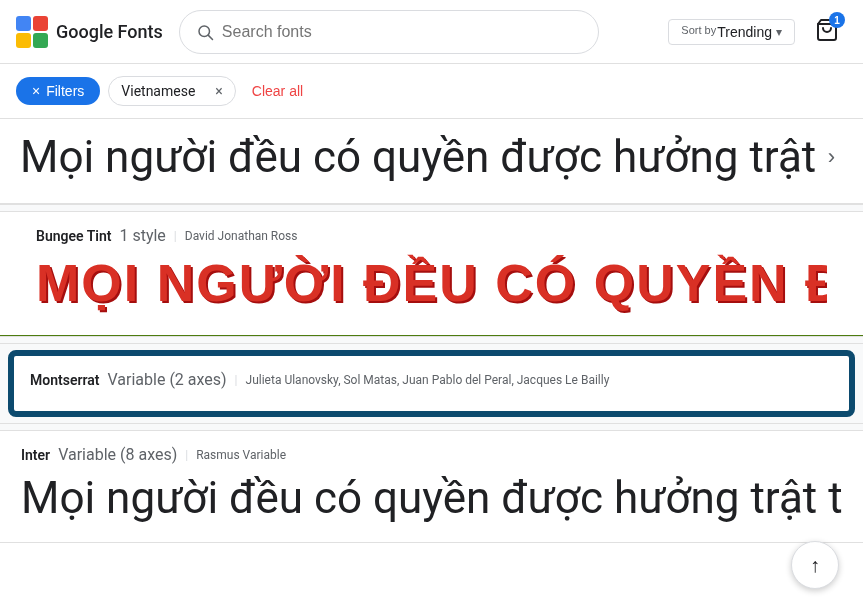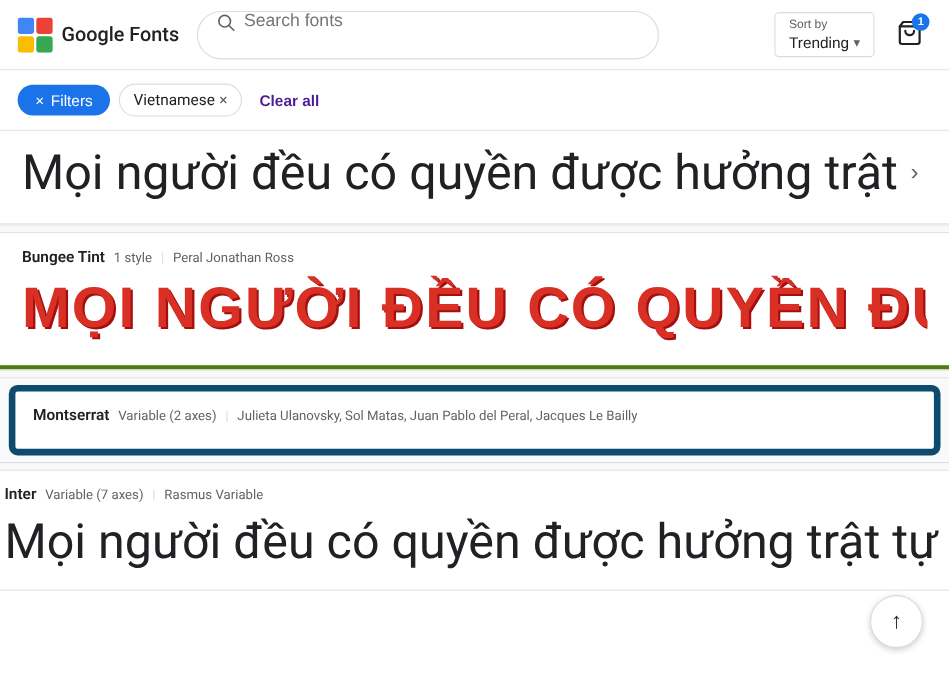--- a/index.html
+++ b/index.html
@@ -35,21 +35,21 @@
     }
     .logo-text {
       font-size: 18px;
       font-weight: 500;
       color: #202124;
       white-space: nowrap;
     }
     .search-bar {
       flex: 1;
       display: flex;
-      align-items: flex-start;
+      align-items: center;
       border: 1px solid #dadce0;
       border-radius: 24px;
       padding: 0 16px;
       height: 44px;
       gap: 8px;
       background: #fff;
       max-width: 420px;
     }
     .search-bar svg {
       flex-shrink: 0;
@@ -74,21 +74,21 @@
       color: #5f6368;
       line-height: 1.2;
     }
     .sort-value {
       font-size: 14px;
       font-weight: 500;
       color: #202124;
     }
     .sort-button {
       display: flex;
-      flex-direction: column;
+      flex-direction: row;
       align-items: flex-start;
       border: 1px solid #dadce0;
       border-radius: 4px;
       padding: 4px 12px;
       cursor: pointer;
       background: #fff;
       gap: 1px;
     }
     .sort-chevron {
       font-size: 12px;
@@ -141,42 +141,42 @@
       border: none;
       border-radius: 20px;
       padding: 6px 16px;
       font-size: 14px;
       cursor: pointer;
       font-weight: 500;
     }
     .filter-chip {
       display: flex;
       align-items: center;
-      gap: 4px;
+      gap: 20px;
       border: 1px solid #dadce0;
       border-radius: 20px;
       padding: 6px 12px;
       font-size: 14px;
       color: #202124;
       background: #fff;
       cursor: pointer;
     }
     .chip-close {
       font-size: 14px;
       color: #5f6368;
       line-height: 1;
     }
     .clear-all {
       font-size: 14px;
-      color: #4c1d95;
+      color: #ef4444;
       background: none;
       border: none;
       cursor: pointer;
       padding: 6px 8px;
-      font-weight: 700;
+      font-weight: 400;
     }
 
     
     .font-list {
       background: #f8f9fa;
       padding: 0;
     }
 
     
     .font-card {
@@ -189,21 +189,21 @@
       align-items: center;
       gap: 8px;
       margin-bottom: 8px;
     }
     .font-name {
       font-size: 14px;
       font-weight: 600;
       color: #202124;
     }
     .font-styles {
-      font-size: 12px;
+      font-size: 16px;
       color: #5f6368;
     }
     .meta-divider {
       font-size: 12px;
       color: #dadce0;
     }
     .font-author {
       font-size: 12px;
       color: #5f6368;
     }
@@ -322,26 +322,26 @@
 
 <div class="font-list">
 
   <div class="font-card-plain">
     <span class="preview-text" style="font-size:44px; color:#202124;">Mọi người đều có quyền được hưởng trật tự</span>
     <button style="background:none;border:none;cursor:pointer;font-size:22px;color:#5f6368;padding:4px 8px;flex-shrink:0;">›</button>
   </div>
 
   <div class="section-divider"></div>
 
-  <div class="font-card" style="background:#fff; padding: 14px 20px 18px; border-bottom: 4px solid #4d7c0f;">
+  <div class="font-card" style="background:#fff; padding: 14px 36px 18px; border-bottom: 1px solid #4d7c0f;">
     <div class="font-meta">
       <span class="font-name">Bungee Tint</span>
       <span class="font-styles">1 style</span>
       <span class="meta-divider">|</span>
-      <span class="font-author">Peral Jonathan Ross</span>
+      <span class="font-author">David Jonathan Ross</span>
     </div>
     <div style="overflow:hidden;">
       <span class="bungee-text">MỌI NGƯỜI ĐỀU CÓ QUYỀN ĐƯỢC HƯỞNG</span>
     </div>
   </div>
 
   <div class="section-divider"></div>
 
   <div style="padding: 6px 8px; background:#f8f9fa;">
     <div style="border: 6px solid #0c4a6e; border-radius: 8px; background:#fff; padding: 14px 16px;">
@@ -349,24 +349,24 @@
         <span class="font-name">Montserrat</span>
         <span class="font-styles">Variable (2 axes)</span>
         <span class="meta-divider">|</span>
         <span class="font-author">Julieta Ulanovsky, Sol Matas, Juan Pablo del Peral, Jacques Le Bailly</span>
       </div>
     </div>
   </div>
 
   <div class="section-divider"></div>
 
-  <div class="font-card" style="background:#fff; padding: 14px 4px 18px;">
+  <div class="font-card" style="background:#fff; padding: 14px 21px 18px;">
     <div class="font-meta">
       <span class="font-name">Inter</span>
-      <span class="font-styles">Variable (7 axes)</span>
+      <span class="font-styles">Variable (8 axes)</span>
       <span class="meta-divider">|</span>
       <span class="font-author">Rasmus Variable</span>
     </div>
     <div style="overflow:hidden;">
       <span style="font-size:44px; color:#202124; white-space:nowrap; overflow:hidden; display:block;">Mọi người đều có quyền được hưởng trật tự xã </span>
     </div>
   </div>
 
 </div>
 

